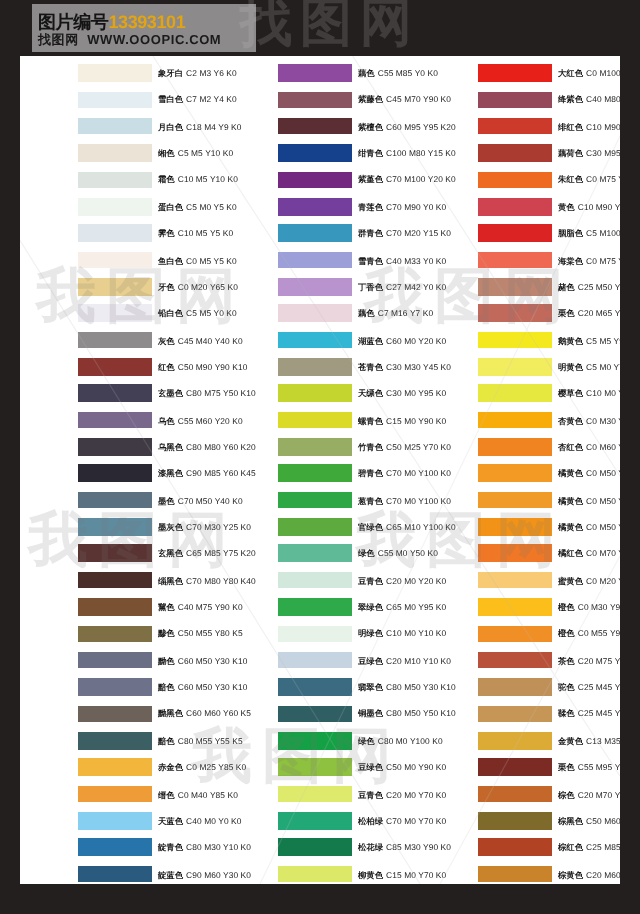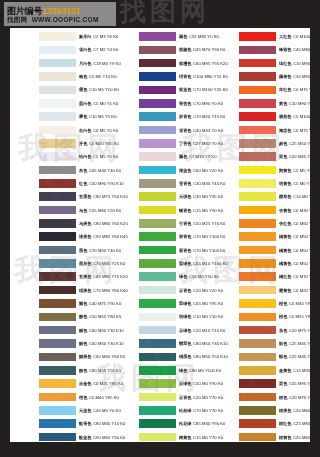--- a/index.html
+++ b/index.html
@@ -23,21 +23,21 @@
     text-shadow:0 1px 0 #000;
   }
   
   #ghost-text{
     position:absolute;left:120px;top:-6px;
     font-size:26px;color:rgba(255,255,255,.13);
     letter-spacing:4px;white-space:nowrap;font-weight:bold;
   }
   
   #watermark{
-    position:absolute;left:4px;top:2px;width:112px;height:24px;
+    position:absolute;left:16px;top:2px;width:112px;height:24px;
     background:rgba(205,205,205,.62);
     z-index:40;
     overflow:hidden;
   }
   #wm-id{
     position:absolute;left:3px;top:3px;
     font-size:9px;font-weight:bold;color:#141414;white-space:nowrap;
     letter-spacing:-.2px;
   }
   #wm-num{color:#e3a412;}

